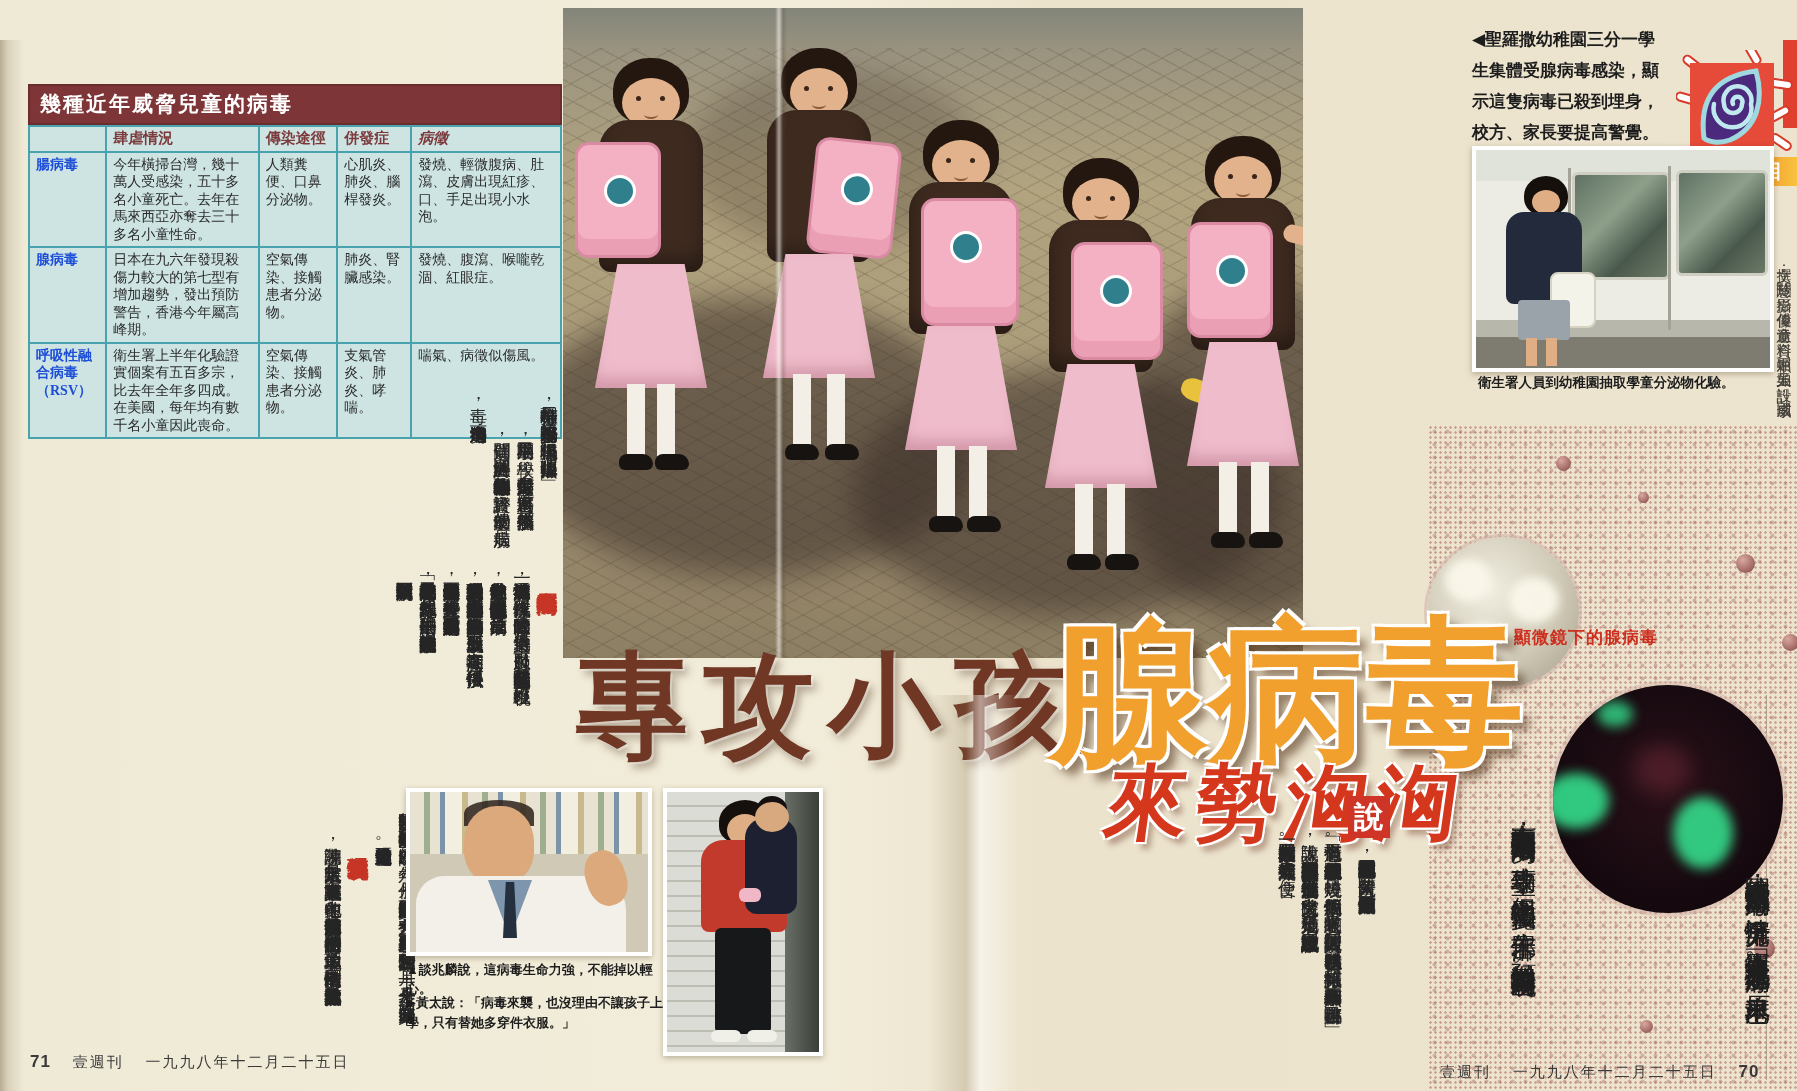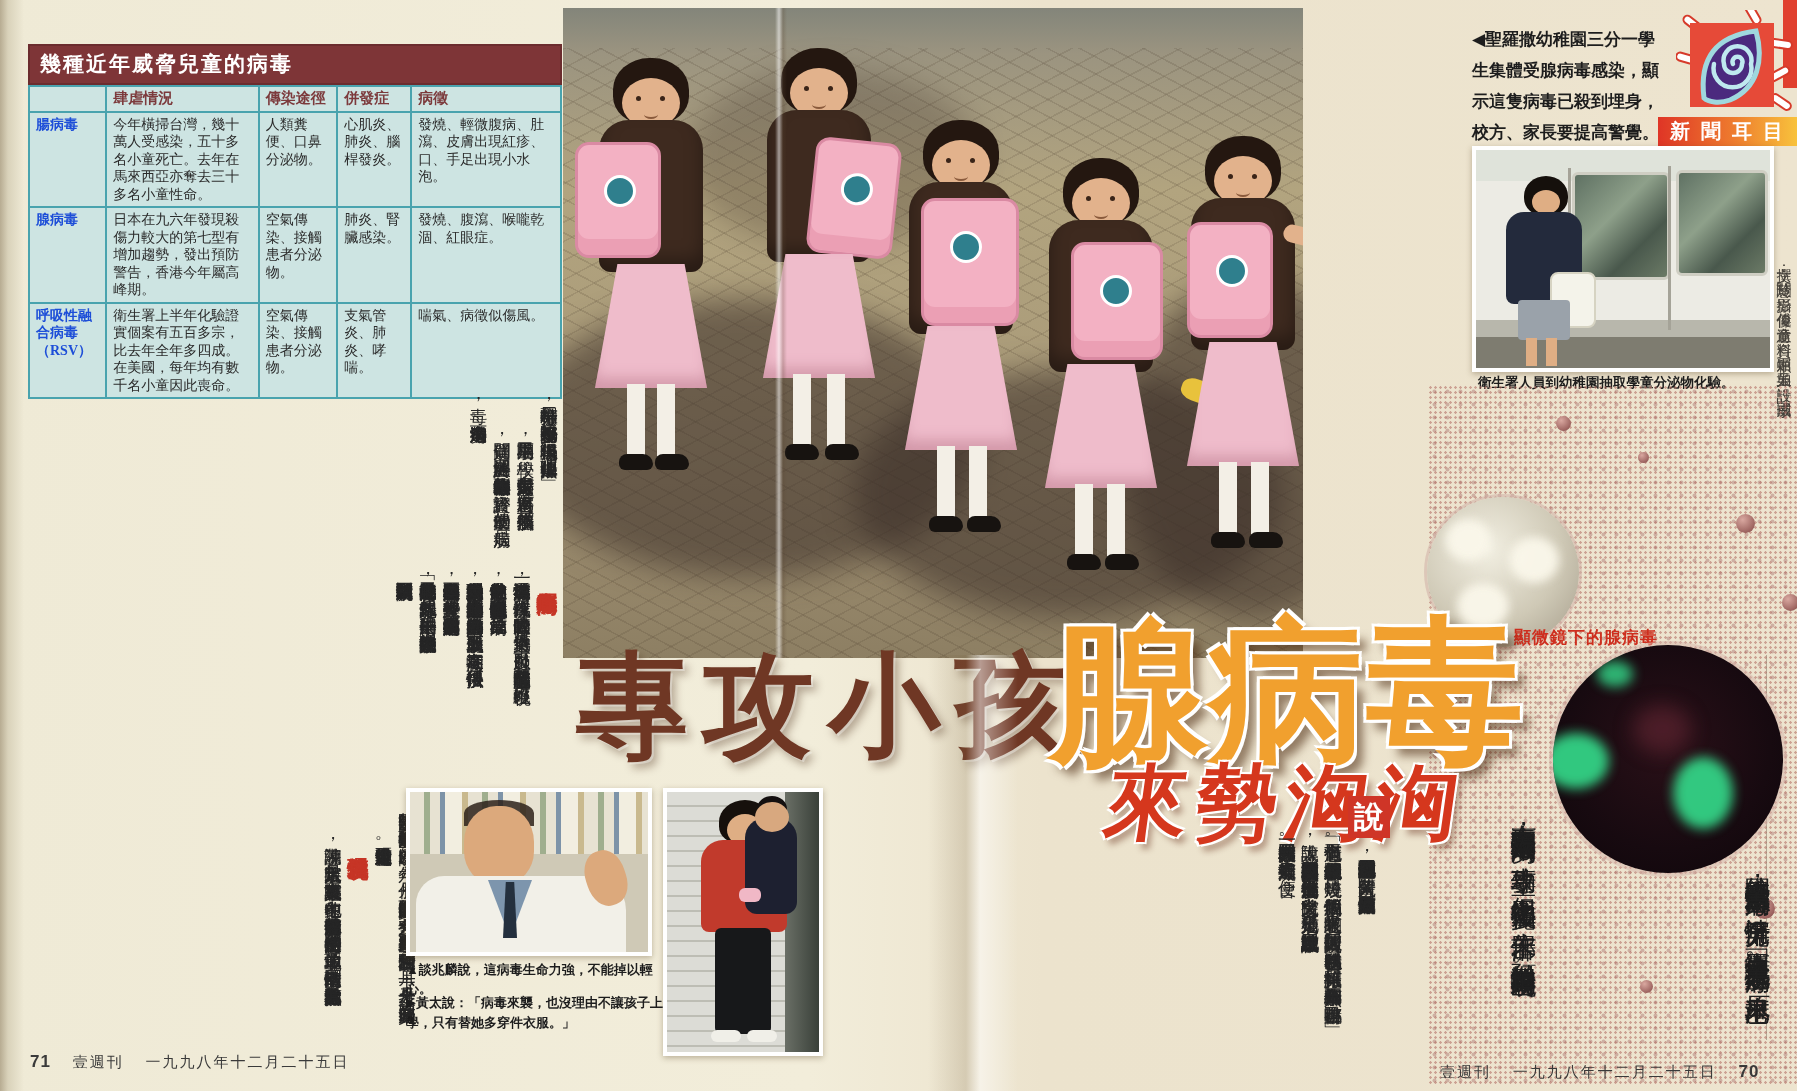--- a/index.html
+++ b/index.html
@@ -1,36 +1,36 @@
 <!DOCTYPE html>
 <html><head>
 <meta charset="utf-8">
 <style>
   html,body{margin:0;padding:0;}
   body{width:1797px;height:1091px;position:relative;overflow:hidden;
        background:linear-gradient(90deg,#efead6 0%,#f2edda 45%,#ece3cd 58%,#ede4cf 100%);
        font-family:"Liberation Serif","DejaVu Serif",serif;color:#2b2b2b;}
-  .abs{position:absolute;}
+  .abs{position:absolute;margin-top:40px;}
   
   .edge-left{left:0;top:0;width:24px;height:1091px;
     background:linear-gradient(90deg,#b7ac92 0,#d9d2ba 8px,rgba(0,0,0,0) 24px);}
   .fold{left:928px;top:655px;width:90px;height:436px;
     background:linear-gradient(90deg,rgba(0,0,0,0),rgba(125,105,70,.22) 42%,rgba(255,255,255,.5) 58%,rgba(0,0,0,0));}
   
   .vtable{left:28px;top:44px;width:534px;}
   .vtable .title{background:#7e3537;color:#fff;font-weight:bold;font-size:21px;
     font-family:"Liberation Sans","DejaVu Sans",sans-serif;
     padding:4px 10px 5px;letter-spacing:2px;border:2px solid #6b2c2e;}
   table.grid{border-collapse:collapse;width:100%;background:#cde4e2;
     border:2px solid #737373;table-layout:fixed;}
   table.grid td,table.grid th{border:2px solid #49a3ae;vertical-align:top;
     padding:3px 6px;font-size:14px;line-height:17.5px;text-align:left;}
   table.grid th{color:#7c3a3c;font-weight:bold;font-size:15px;}
   td.rowlabel{color:#1d4ed8;font-weight:bold;font-size:15px;}
-  .c0{width:13.8%;}.c1{width:29.8%;}.c2{width:14.1%;}.c3{width:13.1%;}.c4{width:29.2%;}
+  .c0{width:13.8%;}.c1{width:29.8%;}.c2{width:14.1%;}.c3{width:13.1%;}.c4{width:29.2%;font-style:italic;}
   
   .photo{position:absolute;overflow:hidden;box-sizing:border-box;}
   .framed{border:4px solid #fff;box-shadow:0 2px 6px rgba(80,60,30,.35);}
   
   #photo-children{left:563px;top:8px;width:740px;height:650px;
     background:linear-gradient(180deg,#83857a 0%,#9b9480 7%,#b2a47f 28%,#ab9c7a 55%,#97886b 85%,#8d7f63 100%);}
   .joints{position:absolute;left:0;top:40px;right:0;bottom:0;opacity:.45;
     background:
      repeating-linear-gradient(28deg,rgba(70,55,40,.35) 0 1.6px,rgba(0,0,0,0) 1.6px 15px),
      repeating-linear-gradient(-28deg,rgba(70,55,40,.3) 0 1.6px,rgba(0,0,0,0) 1.6px 17px);}

